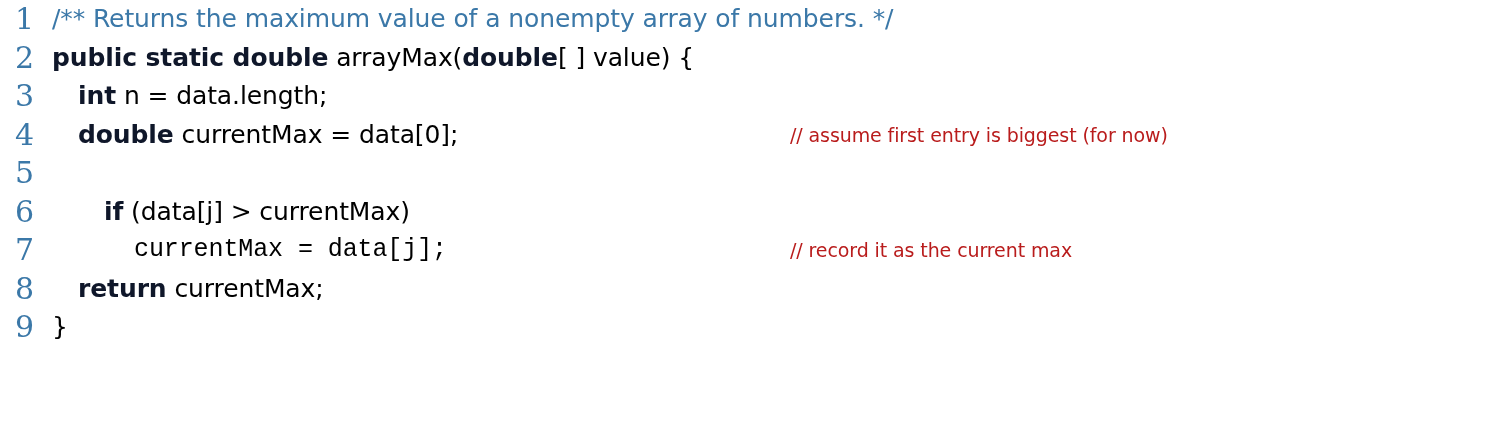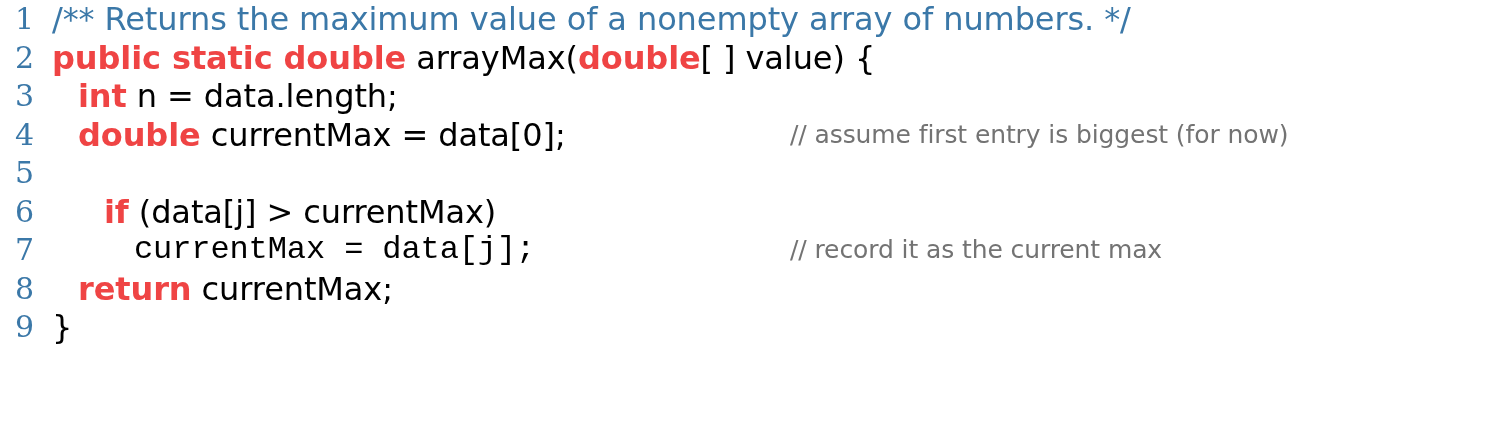--- a/index.html
+++ b/index.html
@@ -37,42 +37,42 @@
     text-align: right;
     color: #3b78a8;
     font-size: 30px;
     font-family: "DejaVu Serif", "Liberation Serif", serif;
     line-height: 38.5px;
   }
 
   .line-code {
     position: absolute;
     left: 52px;
-    font-size: 32px;
+    font-size: 25px;
     color: #000000;
     line-height: 38.5px;
     letter-spacing: -0.1px;
   }
 
   .line-comment {
     position: absolute;
     left: 790px;
-    font-size: 25px;
-    color: #737373;
+    font-size: 19px;
+    color: #b91c1c;
     line-height: 38.5px;
     letter-spacing: -0.1px;
   }
 
   .comment-line .line-code {
     color: #3b78a8;
   }
 
   .kw {
     font-weight: bold;
-    color: #ef4444;
+    color: #0f172a;
   }
 
   .ind1 { padding-left: 26px; }
   .ind2 { padding-left: 52px; }
   .ind3 { padding-left: 82px; font-family: Liberation Mono, monospace; }
 </style>
 </head>
 <body>
 
 <div id="code-listing">

